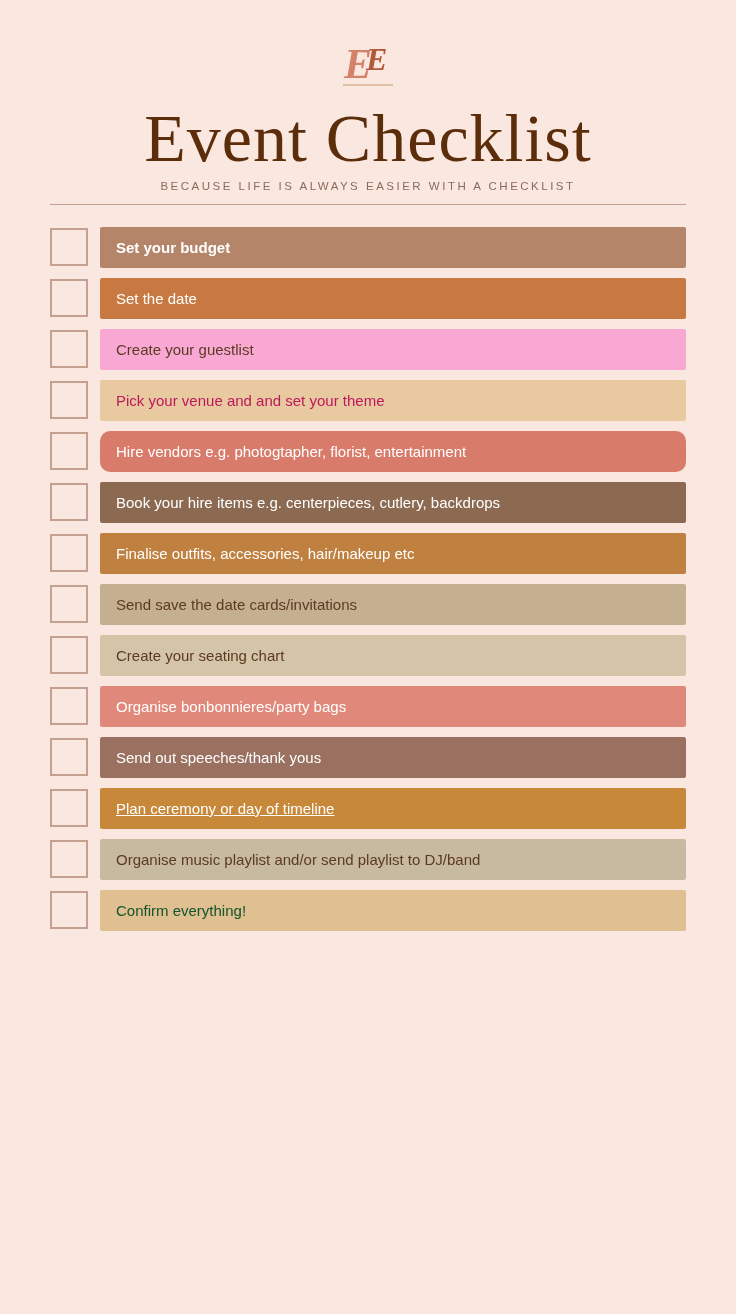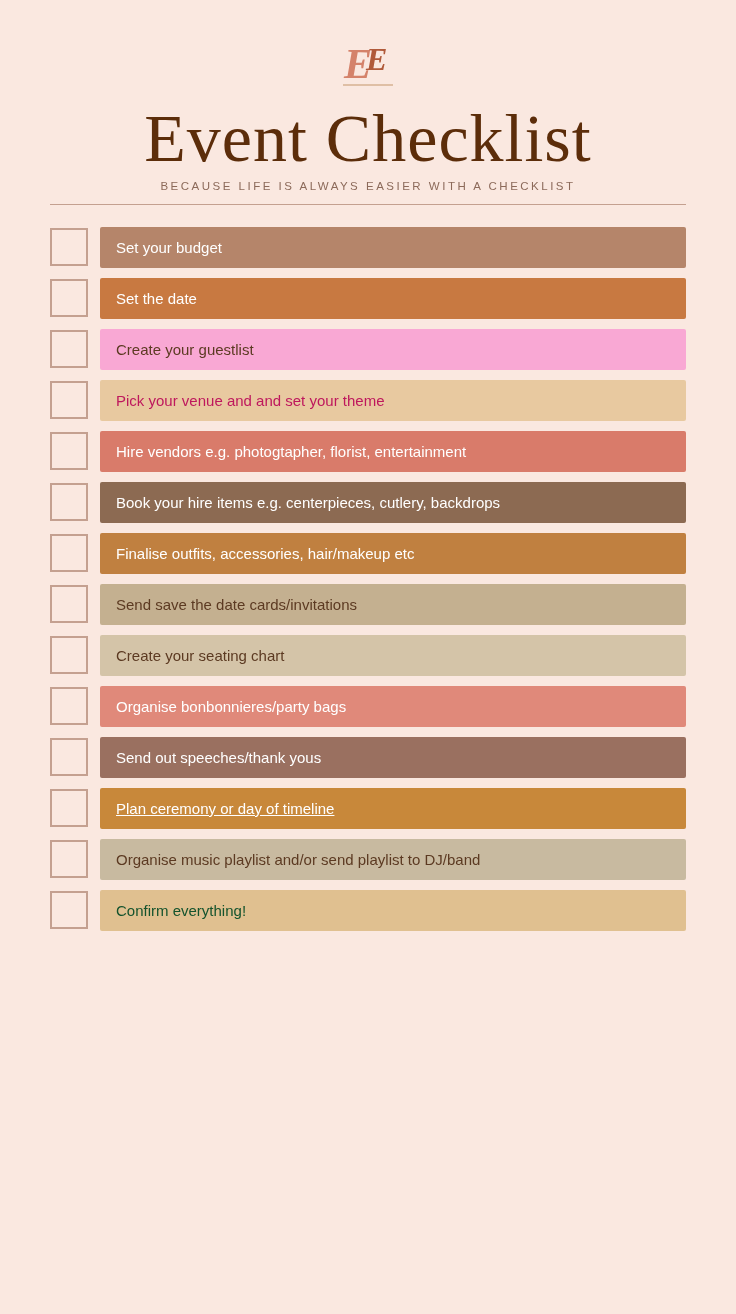--- a/index.html
+++ b/index.html
@@ -74,25 +74,25 @@
 
     .item-label {
       flex: 1;
       padding: 12px 16px;
       font-family: Arial, Helvetica, sans-serif;
       font-size: 15px;
       color: #fff;
       border-radius: 2px;
     }
 
-    .item-label.color-brown-medium { background-color: #b5856a; color: #fff; }
+    .item-label.color-brown-medium { background-color: #b5856a; color: #fff; font-weight: bold; }
     .item-label.color-orange-warm { background-color: #c87941; color: #fff; }
     .item-label.color-beige-light { background-color: #f9a8d4; color: #5c3a22; }
     .item-label.color-peach-light { background-color: #e8c9a0; color: #be185d; }
-    .item-label.color-salmon { background-color: #d97b6a; color: #fff; }
+    .item-label.color-salmon { background-color: #d97b6a; color: #fff; border-radius: 10px; }
     .item-label.color-brown-dark { background-color: #8c6a52; color: #fff; }
     .item-label.color-orange-brown { background-color: #c08040; color: #fff; }
     .item-label.color-tan { background-color: #c4b090; color: #5c3a22; }
     .item-label.color-tan-light { background-color: #d4c4a8; color: #5c3a22; }
     .item-label.color-salmon-pink { background-color: #e0897a; color: #fff; }
     .item-label.color-brown-warm { background-color: #9a7060; color: #fff; }
     .item-label.color-amber { background-color: #c8883a; color: #fff; text-decoration: underline; }
     .item-label.color-beige-warm { background-color: #c8baa0; color: #5c3a22; }
     .item-label.color-peach-warm { background-color: #e0c090; color: #14532d; }
 

